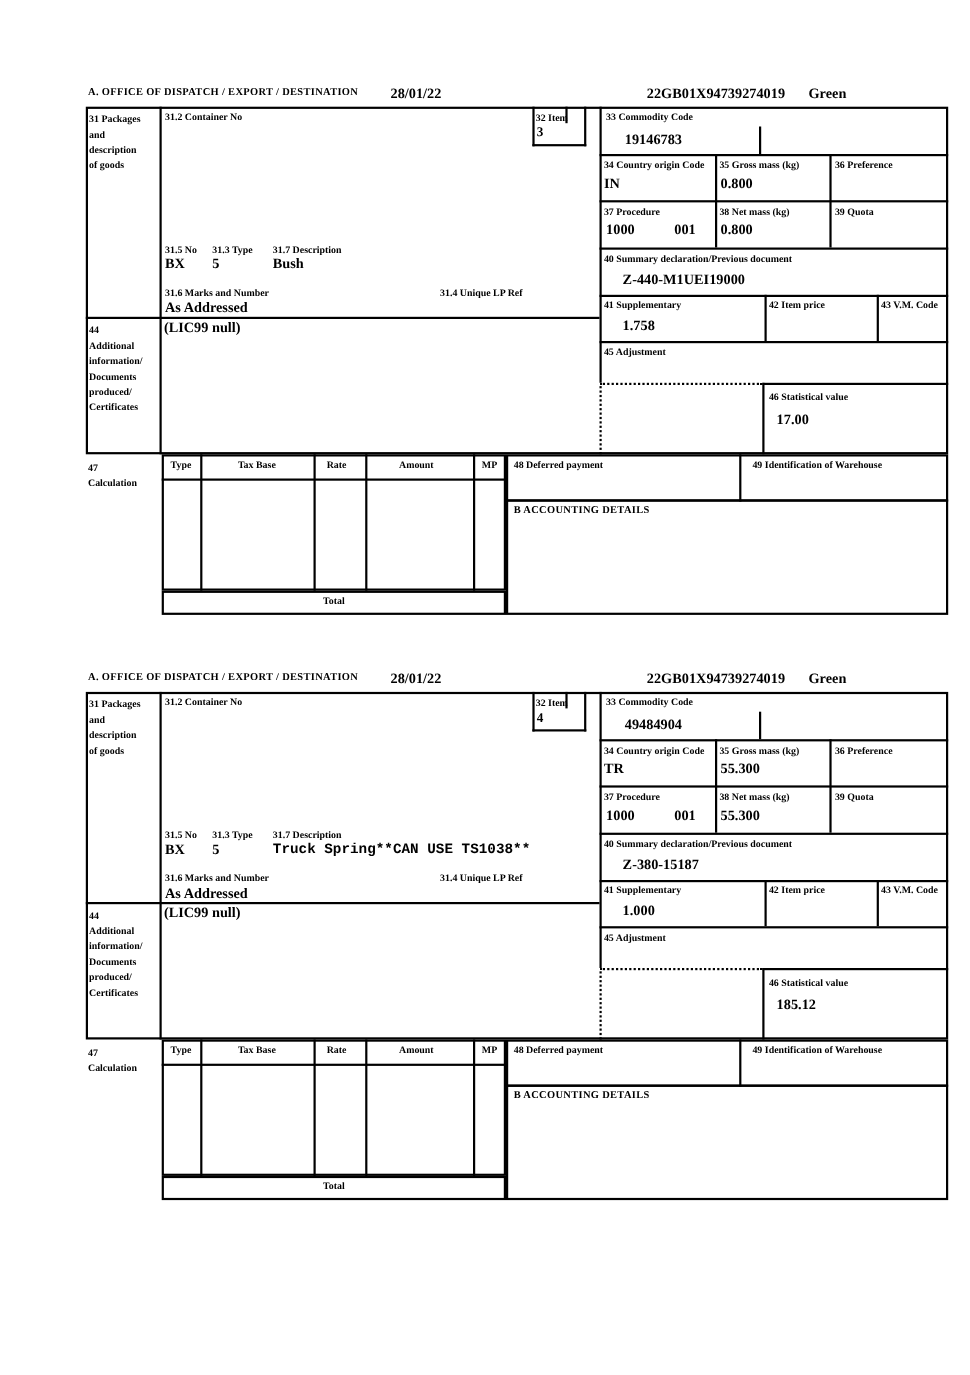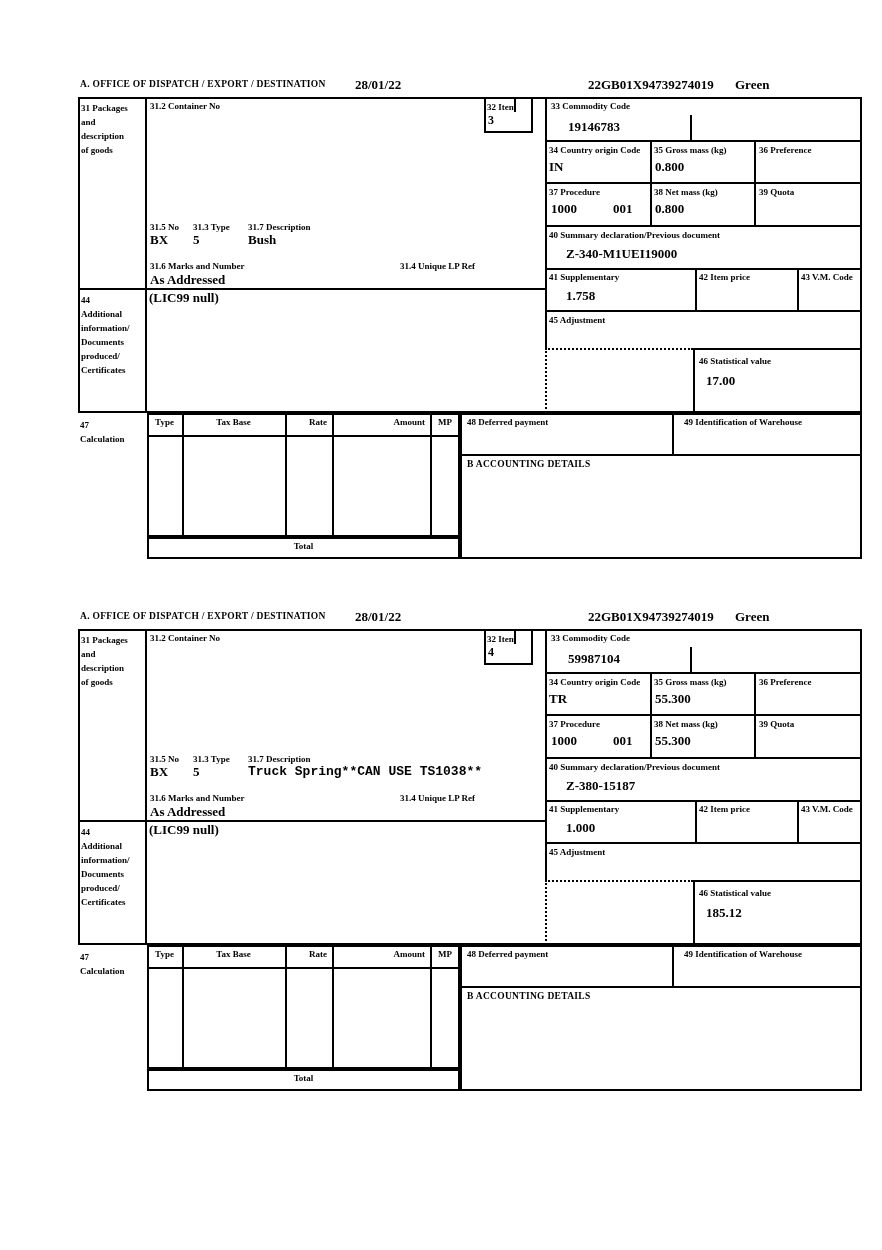--- a/index.html
+++ b/index.html
@@ -13,21 +13,21 @@
   .hl{border-top:2px solid #000;height:0;}
   .vl{border-left:2px solid #000;width:0;}
   .hl.dot{border-top:2px dotted #000;}
   .vl.dot{border-left:2px dotted #000;}
   .lbl{font-size:9px;line-height:11px;white-space:nowrap;}
   .val{font-size:13px;line-height:15px;white-space:nowrap;}
   .val.sm{font-size:12px;}
   .hdr{font-size:9.5px;letter-spacing:0.3px;}
   .txtcol div{font-size:9px;line-height:14px;}
   .ctr{text-align:center;}
-  .rgt{text-align:right;padding-right:3px;}
+  .rgt{text-align:center;padding-right:3px;}
 </style>
 </head>
 <body>
 
 <div id="page">
 
   <div class="form form-1">
 
     <div class="lbl hdr" style="left:80px;top:4px;">A.  OFFICE OF DISPATCH / EXPORT / DESTINATION</div>
     <div class="val" style="left:355px;top:2px;">28/01/22</div>
@@ -99,21 +99,21 @@
     <div class="lbl" style="left:759px;top:70px;">36 Preference</div>
 
     <div class="lbl" style="left:549px;top:112px;">37 Procedure</div>
     <div class="val" style="left:551px;top:126px;">1000</div>
     <div class="val" style="left:613px;top:126px;">001</div>
     <div class="lbl" style="left:654px;top:112px;">38 Net mass (kg)</div>
     <div class="val" style="left:655px;top:126px;">0.800</div>
     <div class="lbl" style="left:759px;top:112px;">39 Quota</div>
 
     <div class="lbl" style="left:549px;top:155px;">40 Summary declaration/Previous document</div>
-    <div class="val" style="left:566px;top:171px;">Z-340-M1UEI19000</div>
+    <div class="val" style="left:566px;top:171px;">Z-440-M1UEI19000</div>
 
     <div class="lbl" style="left:549px;top:197px;">41 Supplementary</div>
     <div class="val" style="left:566px;top:213px;">1.758</div>
     <div class="lbl" style="left:699px;top:197px;">42 Item price</div>
     <div class="lbl" style="left:801px;top:197px;">43 V.M. Code</div>
 
     <div class="val" style="left:149px;top:215px;">(LIC99 null)</div>
     <div class="lbl" style="left:549px;top:240px;">45 Adjustment</div>
     <div class="lbl" style="left:699px;top:281px;">46 Statistical value</div>
     <div class="val" style="left:706px;top:298px;">17.00</div>
@@ -198,21 +198,21 @@
     <div class="lbl" style="left:193px;top:147px;">31.3 Type</div>
     <div class="lbl" style="left:248px;top:147px;">31.7 Description</div>
     <div class="val" style="left:150px;top:157px;">BX</div>
     <div class="val" style="left:193px;top:157px;">5</div>
     <div class="val" style="left:248px;top:157px;font-family:Liberation Mono, monospace;">Truck Spring**CAN USE TS1038**</div>
     <div class="lbl" style="left:150px;top:186px;">31.6 Marks and Number</div>
     <div class="lbl" style="left:400px;top:186px;">31.4 Unique LP Ref</div>
     <div class="val" style="left:150px;top:197px;">As Addressed</div>
 
     <div class="lbl" style="left:551px;top:26px;">33 Commodity Code</div>
-    <div class="val" style="left:568px;top:44px;">59987104</div>
+    <div class="val" style="left:568px;top:44px;">49484904</div>
 
     <div class="lbl" style="left:549px;top:70px;">34 Country origin Code</div>
     <div class="val" style="left:549px;top:84px;">TR</div>
     <div class="lbl" style="left:654px;top:70px;">35 Gross mass (kg)</div>
     <div class="val" style="left:655px;top:84px;">55.300</div>
     <div class="lbl" style="left:759px;top:70px;">36 Preference</div>
 
     <div class="lbl" style="left:549px;top:112px;">37 Procedure</div>
     <div class="val" style="left:551px;top:126px;">1000</div>
     <div class="val" style="left:613px;top:126px;">001</div>

